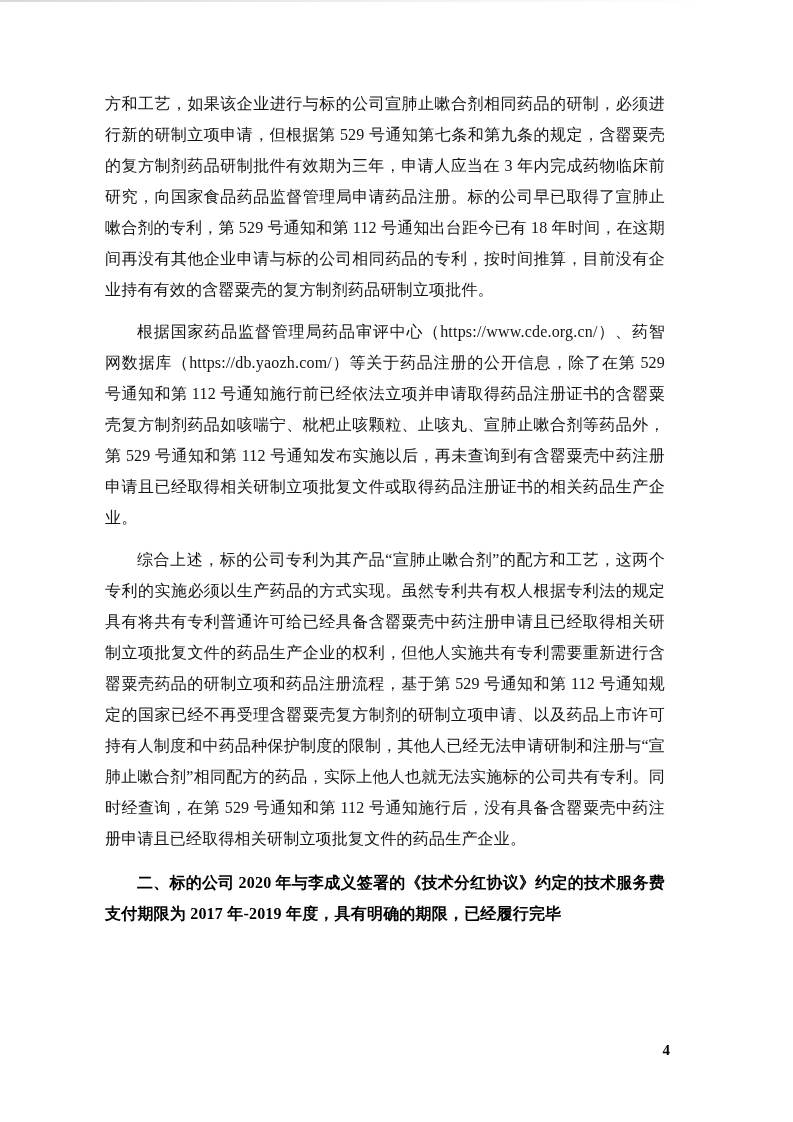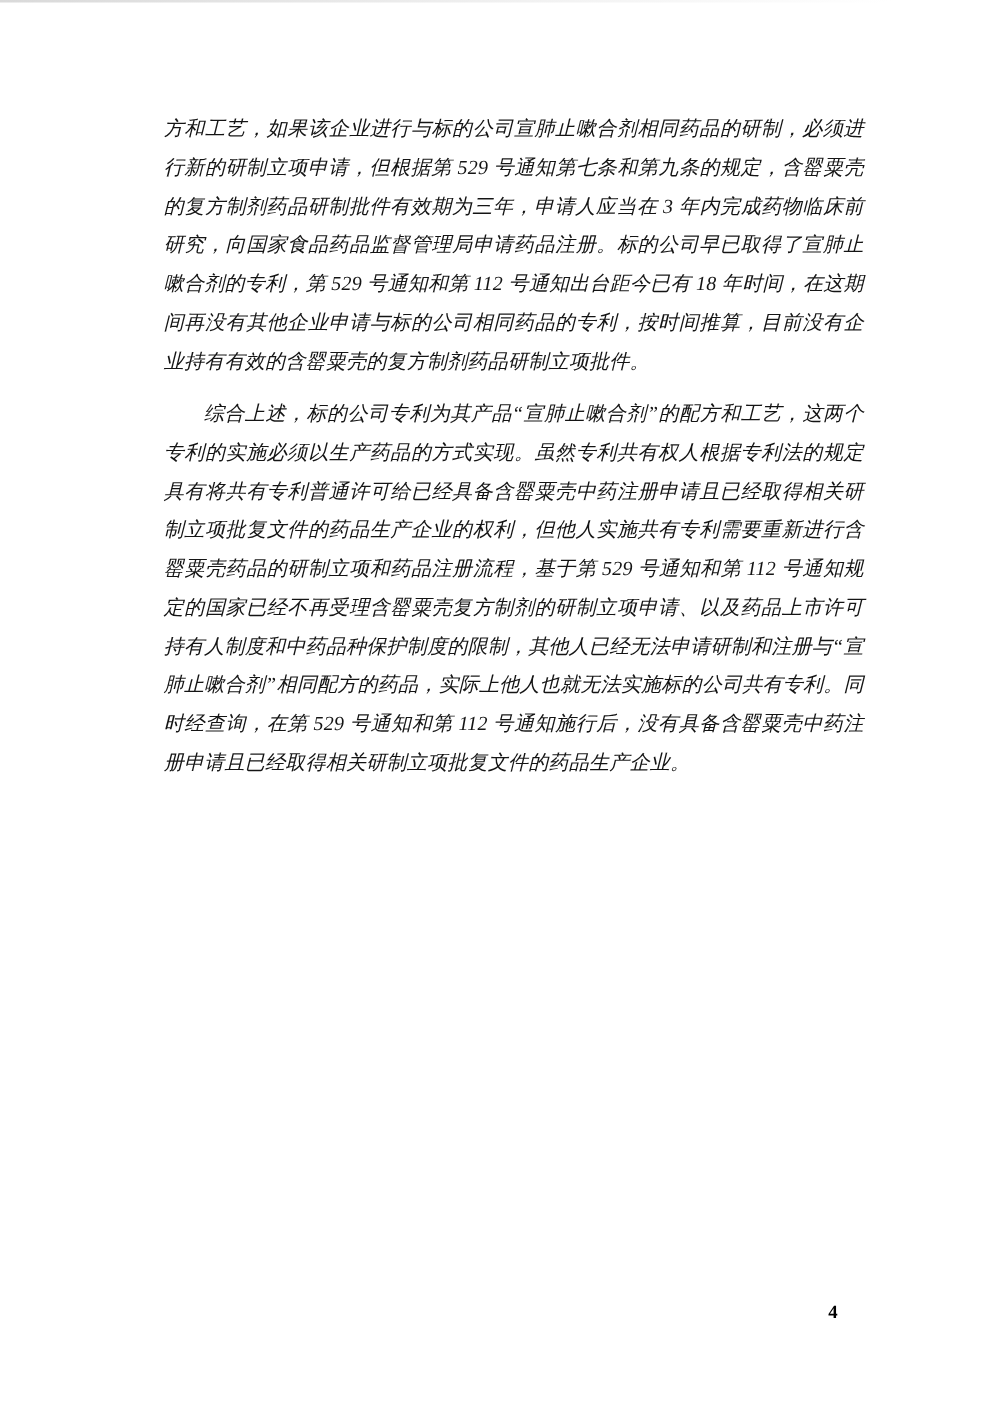--- a/index.html
+++ b/index.html
@@ -25,24 +25,23 @@
   .page-top-edge {
     position: absolute;
     top: 0;
     left: 0;
     width: 100%;
     height: 2px;
     background: linear-gradient(to right, #d9d9d9, #f2f2f2 55%, #ffffff 90%);
   }
   .content {
     position: absolute;
-    left: 131px;
+    left: 105px;
     top: 88px;
     width: 560px;
-    font-style: italic;
   }
   .para {
     margin: 0 0 11px 0;
     font-size: 16px;
     line-height: 31px;
     text-align: justify;
     text-indent: 2em;
     color: #141414;
     letter-spacing: 0.2px;
   }
@@ -75,22 +74,24 @@
 </style>
 </head>
 <body>
 
 <div class="page">
   <div class="page-top-edge"></div>
 
   <div class="content">
     <p class="para continuation">方和工艺，如果该企业进行与标的公司宣肺止嗽合剂相同药品的研制，必须进行新的研制立项申请，但根据第 529 号通知第七条和第九条的规定，含罂粟壳的复方制剂药品研制批件有效期为三年，申请人应当在 3 年内完成药物临床前研究，向国家食品药品监督管理局申请药品注册。标的公司早已取得了宣肺止嗽合剂的专利，第 529 号通知和第 112 号通知出台距今已有 18 年时间，在这期间再没有其他企业申请与标的公司相同药品的专利，按时间推算，目前没有企业持有有效的含罂粟壳的复方制剂药品研制立项批件。</p>
 
+    <p class="para">根据国家药品监督管理局药品审评中心（https://www.cde.org.cn/）、药智网数据库（https://db.yaozh.com/）等关于药品注册的公开信息，除了在第 529 号通知和第 112 号通知施行前已经依法立项并申请取得药品注册证书的含罂粟壳复方制剂药品如咳喘宁、枇杷止咳颗粒、止咳丸、宣肺止嗽合剂等药品外，第 529 号通知和第 112 号通知发布实施以后，再未查询到有含罂粟壳中药注册申请且已经取得相关研制立项批复文件或取得药品注册证书的相关药品生产企业。</p>
 
     <p class="para">综合上述，标的公司专利为其产品“宣肺止嗽合剂”的配方和工艺，这两个专利的实施必须以生产药品的方式实现。虽然专利共有权人根据专利法的规定具有将共有专利普通许可给已经具备含罂粟壳中药注册申请且已经取得相关研制立项批复文件的药品生产企业的权利，但他人实施共有专利需要重新进行含罂粟壳药品的研制立项和药品注册流程，基于第 529 号通知和第 112 号通知规定的国家已经不再受理含罂粟壳复方制剂的研制立项申请、以及药品上市许可持有人制度和中药品种保护制度的限制，其他人已经无法申请研制和注册与“宣肺止嗽合剂”相同配方的药品，实际上他人也就无法实施标的公司共有专利。同时经查询，在第 529 号通知和第 112 号通知施行后，没有具备含罂粟壳中药注册申请且已经取得相关研制立项批复文件的药品生产企业。</p>
 
+    <h2 class="heading">二、标的公司 2020 年与李成义签署的《技术分红协议》约定的技术服务费支付期限为 2017 年-2019 年度，具有明确的期限，已经履行完毕</h2>
 
   </div>
 
   <div class="footer">
     <span class="page-number">4</span>
   </div>
 </div>
 
 </body></html>

